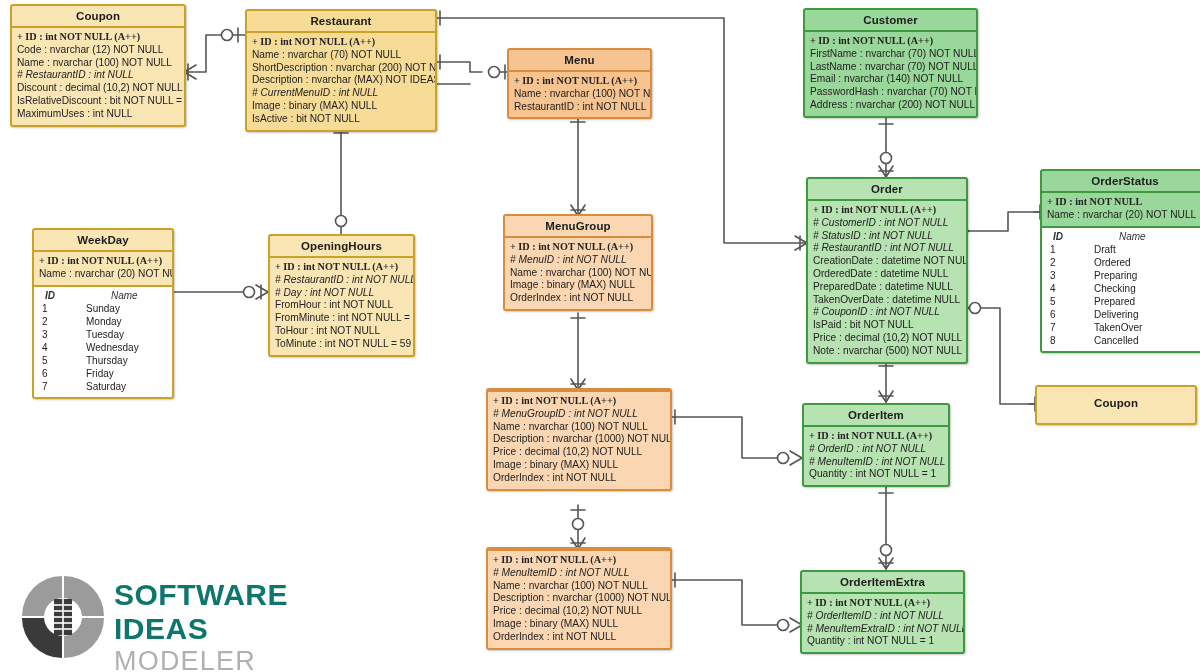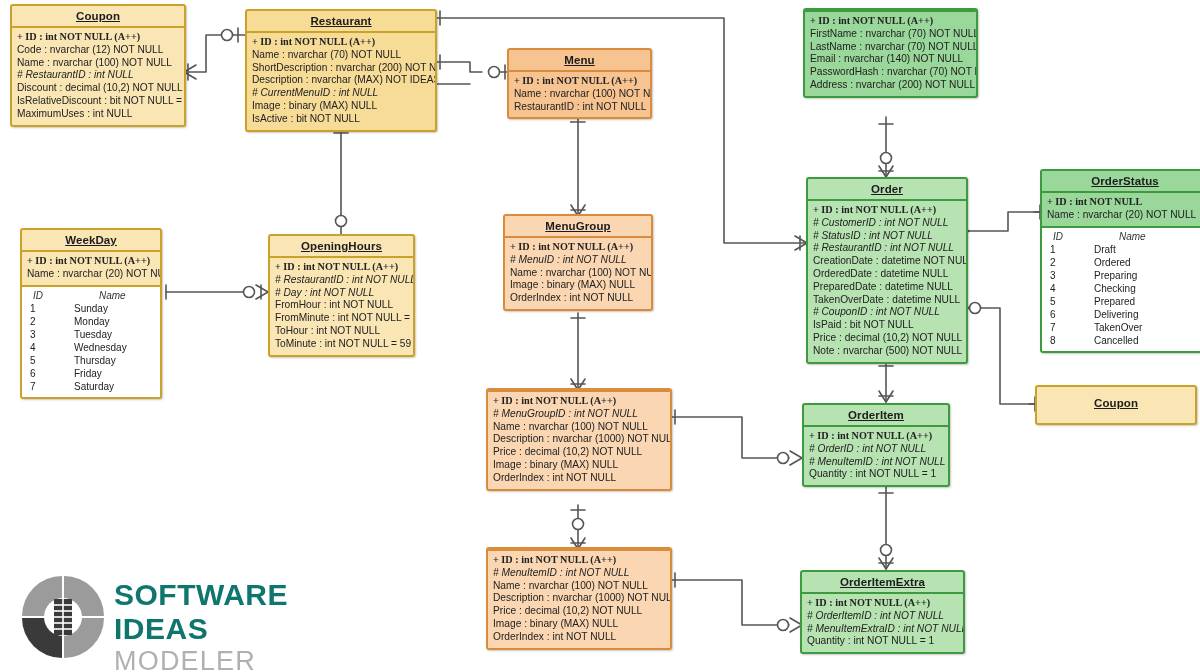--- a/index.html
+++ b/index.html
@@ -30,21 +30,20 @@
     box-shadow: 1px 1px 2px rgba(0,0,0,0.22);
     overflow: hidden;
   }
   .entity .title {
     text-align: center;
     font-weight: bold;
     font-size: 11.5px;
     color: #1c1c1c;
     padding: 4px 2px 4px 2px;
     letter-spacing: 0.1px;
-    text-decoration: underline;
   }
   .entity .attrs {
     border-top-width: 2px;
     border-top-style: solid;
     padding: 3px 5px 4px 5px;
   }
   .entity .attr {
     font-size: 10.2px;
     color: #222;
     line-height: 12.8px;
@@ -65,21 +64,21 @@
     display: flex;
   }
   .data-row {
     font-size: 10px;
     color: #222;
     line-height: 13px;
     display: flex;
   }
   .col-id { width: 36px; flex: 0 0 36px; padding-left: 3px; }
   .col-name { flex: 1 1 auto; padding-left: 8px; }
-  .data-head .col-id { padding-left: 6px; }
+  .data-head .col-id { padding-left: 6px; font-weight: bold; }
   .data-head .col-name { padding-left: 30px; }
 
   
   .theme-yellow { background: #f7dc98; border-color: #c9a227; }
   .theme-yellow .attrs, .theme-yellow .data-table { border-top-color: #c9a227; }
   .theme-yellowlite { background: #fae6b4; border-color: #c9a227; }
   .theme-yellowlite .attrs, .theme-yellowlite .data-table { border-top-color: #c9a227; }
   .theme-orange { background: #f6c391; border-color: #d98c3c; }
   .theme-orange .attrs, .theme-orange .data-table { border-top-color: #d98c3c; }
   .theme-orangelite { background: #fad7b2; border-color: #d98c3c; }
@@ -246,31 +245,32 @@
   <div class="entity theme-orange" style="left:507px; top:48px; width:145px;">
     <div class="title">Menu</div>
     <div class="attrs">
       <div class="attr pk">+ ID : int NOT NULL  (A++)</div>
       <div class="attr">Name : nvarchar (100)  NOT NULL</div>
       <div class="attr">RestaurantID : int NOT NULL</div>
     </div>
   </div>
 
   <div class="entity theme-green" style="left:803px; top:8px; width:175px;">
+    <div class="title">Customer</div>
     <div class="attrs">
       <div class="attr pk">+ ID : int NOT NULL  (A++)</div>
       <div class="attr">FirstName : nvarchar (70)  NOT NULL</div>
       <div class="attr">LastName : nvarchar (70)  NOT NULL</div>
       <div class="attr">Email : nvarchar (140)  NOT NULL</div>
       <div class="attr">PasswordHash : nvarchar (70)  NOT NULL</div>
       <div class="attr">Address : nvarchar (200)  NOT NULL</div>
     </div>
   </div>
 
-  <div class="entity theme-yellowlite white-body" style="left:20px; top:228px; width:142px;">
+  <div class="entity theme-yellowlite white-body" style="left:32px; top:228px; width:142px;">
     <div class="title">WeekDay</div>
     <div class="attrs">
       <div class="attr pk">+ ID : int NOT NULL  (A++)</div>
       <div class="attr">Name : nvarchar (20)  NOT NULL</div>
     </div>
     <div class="data-table">
       <div class="data-head">
         <span class="col-id">ID</span>
         <span class="col-name">Name</span>
       </div>

